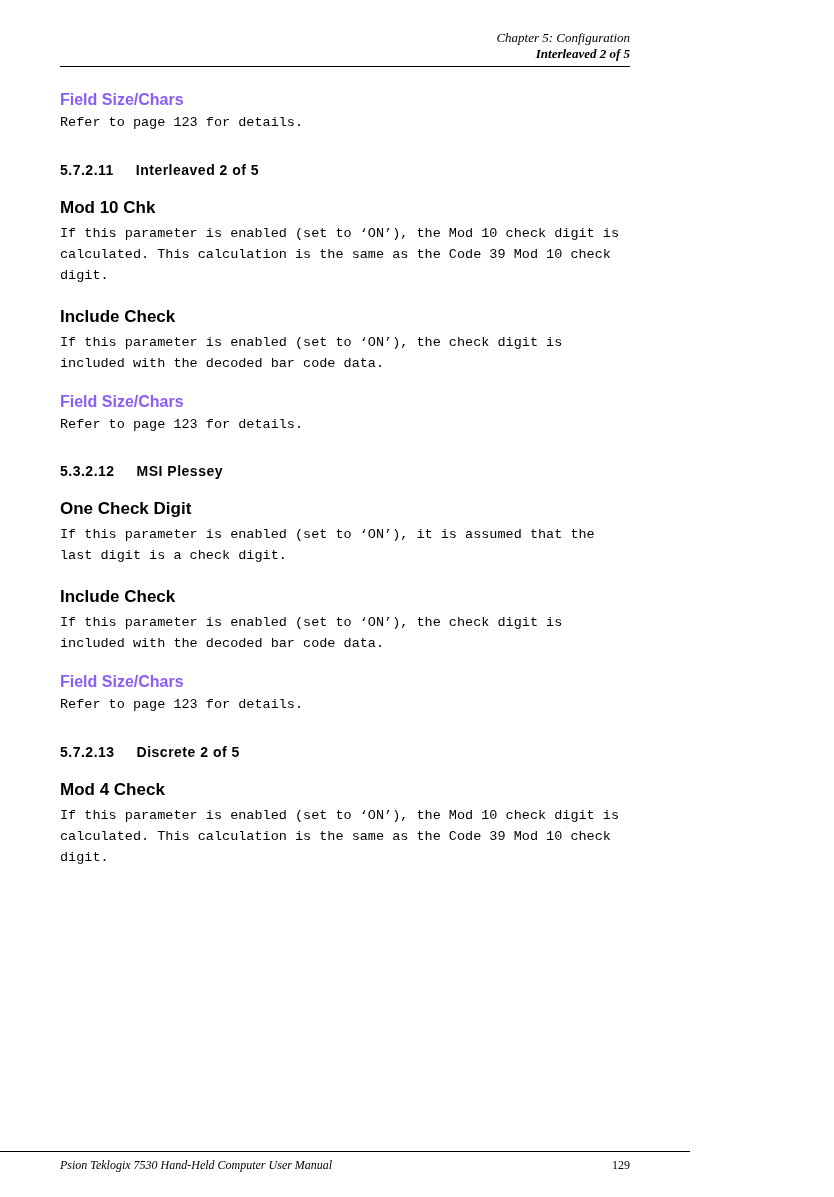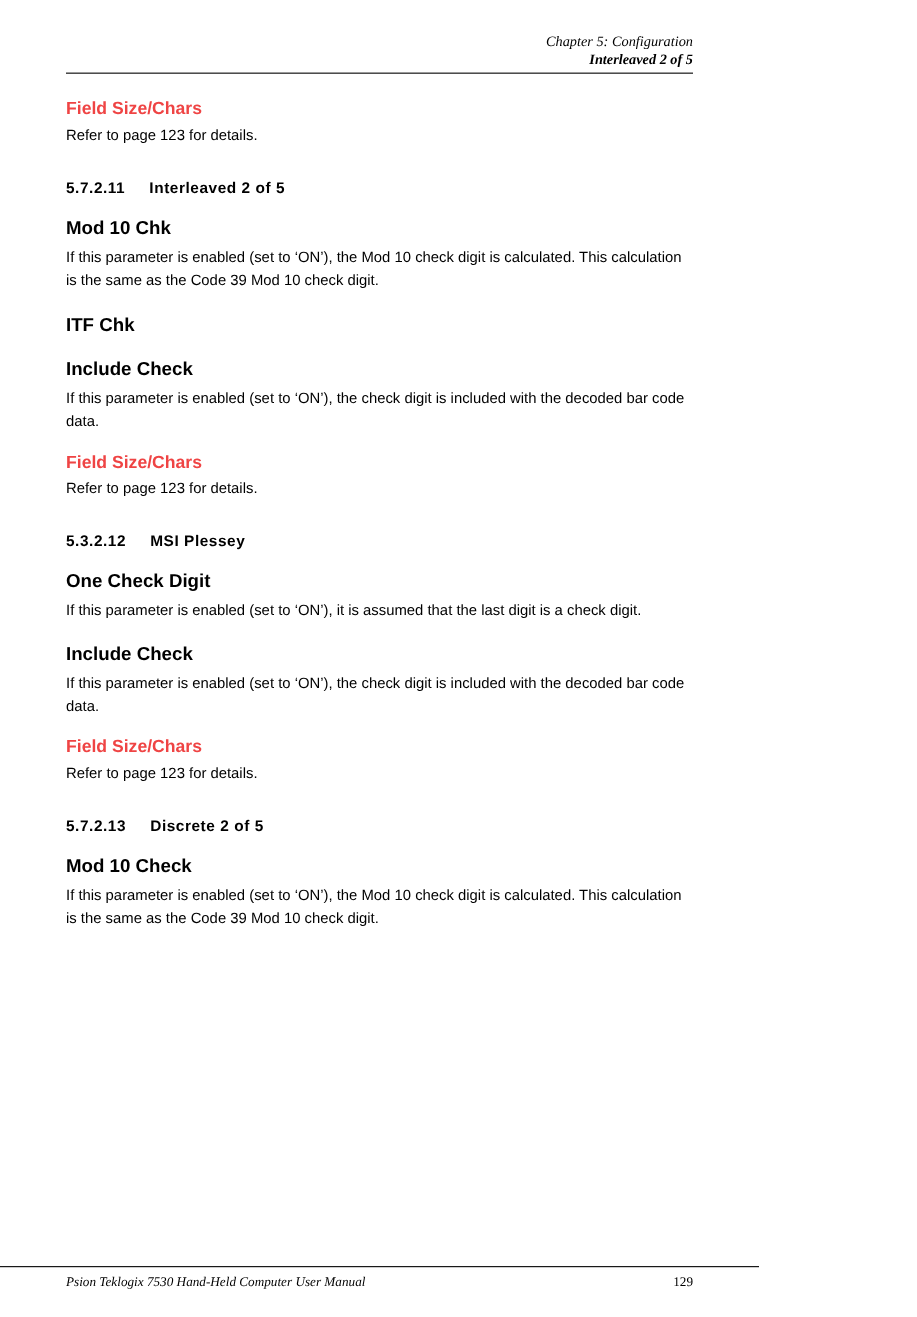--- a/index.html
+++ b/index.html
@@ -32,42 +32,42 @@
       font-size: 13px;
       font-weight: bold;
       font-style: italic;
     }
     .section-heading {
       font-family: Arial, Helvetica, sans-serif;
       font-size: 16px;
       font-weight: bold;
       margin-bottom: 4px;
       margin-top: 18px;
-      color: #ef4444;
+      color: #8b5cf6;
     }
     .subsection-heading {
       font-family: Arial, Helvetica, sans-serif;
       font-size: 17px;
       font-weight: bold;
       margin-top: 20px;
       margin-bottom: 6px;
     }
     .numbered-section {
       font-family: Arial, Helvetica, sans-serif;
       font-size: 14px;
       font-weight: bold;
       margin-top: 28px;
       margin-bottom: 10px;
       letter-spacing: 0.5px;
     }
     .body-text {
       font-size: 13.5px;
       line-height: 1.55;
       margin-bottom: 6px;
-      font-family: Liberation Sans, sans-serif;
+      font-family: Liberation Mono, monospace;
     }
     .footer {
       position: absolute;
       bottom: 24px;
       left: 0;
       right: 0;
       display: flex;
       justify-content: space-between;
       padding: 0 60px;
       font-size: 12px;
@@ -104,21 +104,20 @@
       <span>5.7.2.11</span>&nbsp;&nbsp;&nbsp;&nbsp;
       <span>Interleaved  2  of  5</span>
     </div>
 
     <div>
       <div class="subsection-heading">Mod  10  Chk</div>
       <p class="body-text">If this parameter is enabled (set to ‘ON’), the Mod 10 check digit is calculated. This calculation is the same as the Code 39 Mod 10 check digit.</p>
     </div>
 
     <div>
-      <div class="subsection-heading">ITF  Chk</div>
     </div>
 
     <div>
       <div class="subsection-heading">Include  Check</div>
       <p class="body-text">If this parameter is enabled (set to ‘ON’), the check digit is included with the decoded bar code data.</p>
     </div>
 
     <div>
       <div class="section-heading">Field  Size/Chars</div>
       <p class="body-text">Refer to page 123 for details.</p>
@@ -147,21 +146,21 @@
     </div>
   </div>
 
   <div>
     <div class="numbered-section">
       <span>5.7.2.13</span>&nbsp;&nbsp;&nbsp;&nbsp;
       <span>Discrete  2  of  5</span>
     </div>
 
     <div>
-      <div class="subsection-heading">Mod  10  Check</div>
+      <div class="subsection-heading">Mod  4  Check</div>
       <p class="body-text">If this parameter is enabled (set to ‘ON’), the Mod 10 check digit is calculated. This calculation is the same as the Code 39 Mod 10 check digit.</p>
     </div>
   </div>
 
   <div class="footer">
     <span class="footer-left">Psion Teklogix 7530 Hand-Held Computer User Manual</span>
     <span class="footer-right">129</span>
   </div>
 
 </div>

